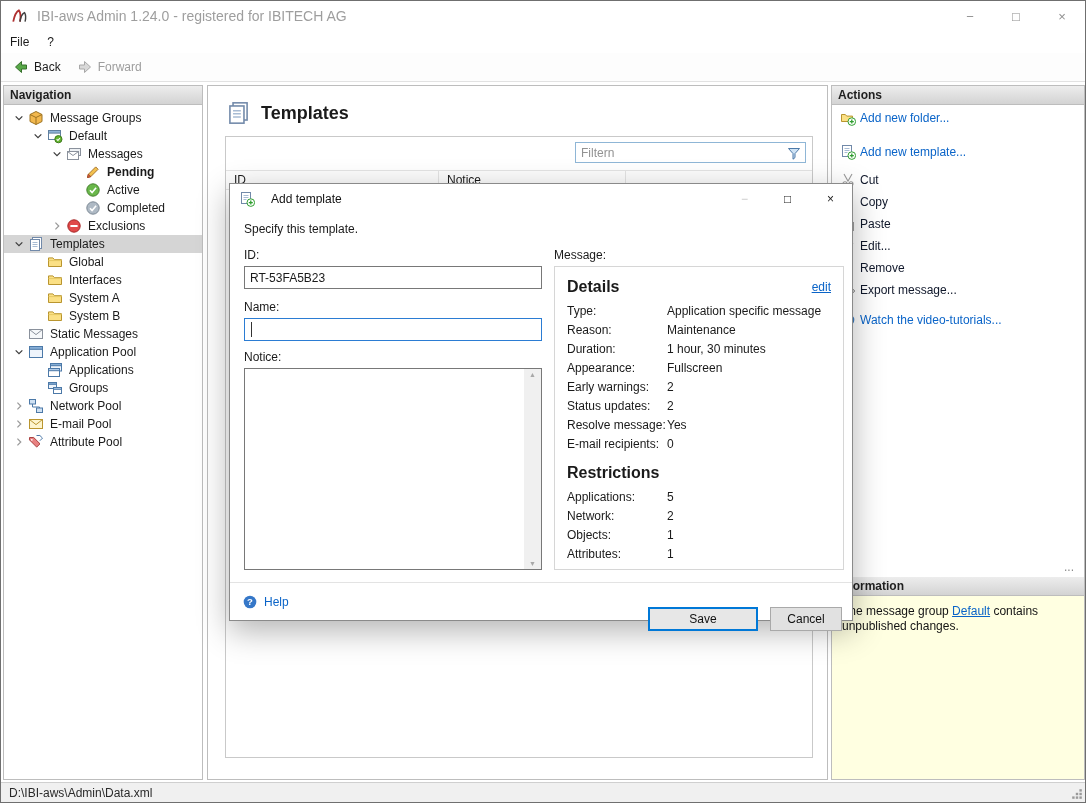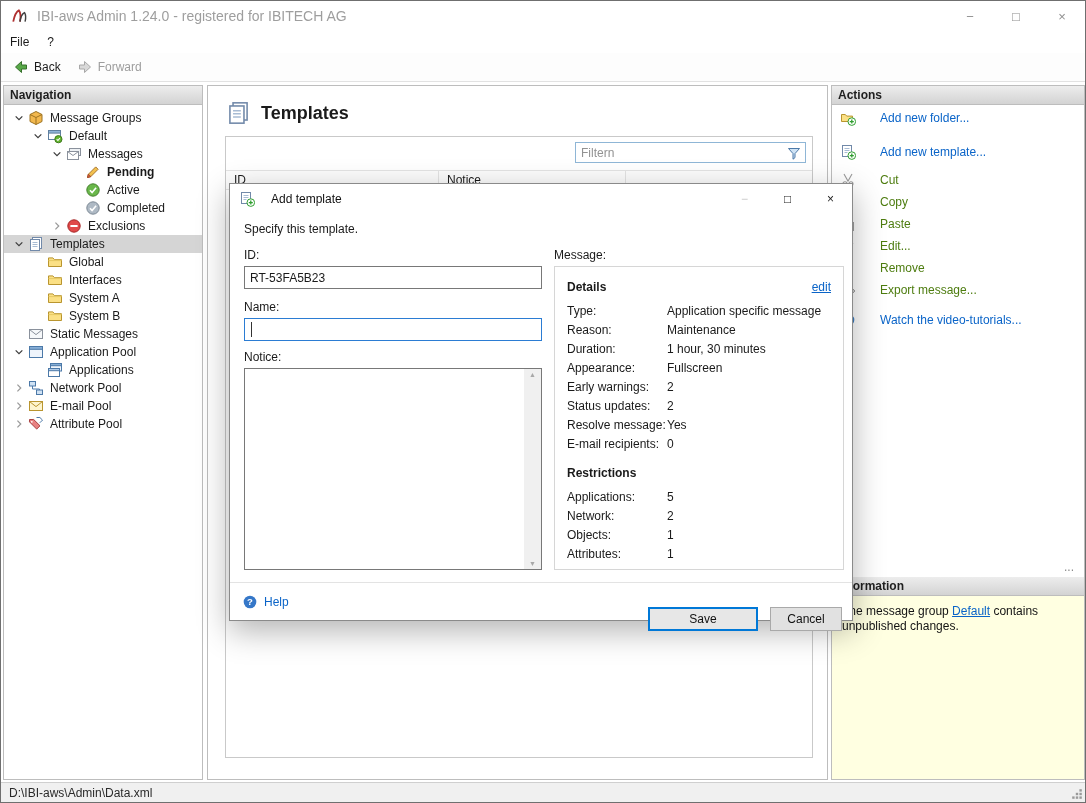--- a/index.html
+++ b/index.html
@@ -50,25 +50,25 @@
   .filter-input::placeholder{color:#929292}
   .table-header{position:absolute;left:0;top:33px;right:0;height:20px;display:flex;background:#fcfcfc;border-top:1px solid #e3e3e3;border-bottom:1px solid #e3e3e3}
   .th{display:flex;align-items:center;padding:0 8px;border-right:1px solid #e3e3e3;cursor:default}
   .th:nth-child(1){width:213px}
   .th:nth-child(2){width:187px}
   .th:nth-child(3){flex:1;border-right:0}
   .sort{margin-left:auto;font-size:7px;color:#8f8f8f;padding-left:4px}
 
   
   .actions-list{padding-top:2px}
-  .action-row{display:flex;align-items:center;height:22px;padding-left:8px;gap:24px;white-space:nowrap;cursor:default}
+  .action-row{display:flex;align-items:center;height:22px;padding-left:8px;gap:4px;white-space:nowrap;cursor:default}
   .aicon{flex:0 0 16px;width:16px;height:16px}
   .alabel{font-size:12px}
   .action-row.enabled .alabel{color:#0a64c8}
-  .action-row.disabled .alabel{color:#4d7c0f}
+  .action-row.disabled .alabel{color:#0f172a}
   .action-row:nth-child(2){margin-top:12px}
   .action-row:nth-child(3){margin-top:6px}
   .action-row:nth-child(9){margin-top:8px}
   .overflow-dots{position:absolute;right:10px;top:474px;color:#8a8a8a}
   .info-header{position:absolute;left:0;right:0;top:491px}
   .info-body{position:absolute;left:0;right:0;top:510px;bottom:0;background:#ffffe1;padding:8px 10px;line-height:15px;color:#141414}
   .info-link{color:#0a64c8;text-decoration:underline;cursor:pointer}
 
   
   .statusbar{position:absolute;left:0;right:0;bottom:0;height:20px;background:#f0f0f0;border-top:1px solid #cfcfcf;display:flex;align-items:center;padding:0 8px;color:#2a2a2a}
@@ -87,21 +87,21 @@
   .dlg-input{position:absolute;left:14px;width:298px;height:23px;border:1px solid #787878;padding:2px 5px;font:12px "Liberation Sans","DejaVu Sans",sans-serif;color:#1a1a1a;background:#fff;outline:none}
   #id-input{top:82px}
   #name-input{top:134px;border-color:#2b7cd3}
   .caret{position:absolute;left:21px;top:138px;width:1px;height:15px;background:#333}
   .notice-box{position:absolute;left:14px;top:184px;width:298px;height:202px;border:1px solid #787878;background:#fff}
   .notice-text{position:absolute;left:0;top:0;right:17px;bottom:0;width:279px;height:200px;border:0;outline:none;resize:none;font:12px "Liberation Sans","DejaVu Sans",sans-serif;padding:4px}
   .notice-scrollbar{position:absolute;right:0;top:0;bottom:0;width:17px;background:#f0f0f0;display:flex;flex-direction:column;justify-content:space-between;align-items:center;padding:2px 0}
   .sb-arrow{font-size:7px;color:#a8a8a8}
   .msg-box{position:absolute;left:324px;top:82px;width:290px;height:304px;border:1px solid #d6d6d6;padding:10px 12px;overflow:hidden}
   .msg-head{display:flex;align-items:center;height:20px;margin-bottom:4px}
-  .msg-head b{font-size:12px}
+  .msg-head b{font-size:16px}
   .msg-head.restrict{margin-top:10px}
   .edit-link{margin-left:auto;color:#0a64c8;text-decoration:underline;cursor:pointer}
   .drow{display:flex;align-items:center;height:19px;font-size:12px}
   .dlab{flex:0 0 100px}
   .dval{white-space:nowrap}
   .dlg-footer{position:absolute;left:0;right:0;top:398px;bottom:0;border-top:1px solid #e3e3e3;background:#fff}
   .help-link{position:absolute;left:12px;top:11px;display:flex;align-items:center;gap:6px;color:#0a64c8;cursor:pointer}
   .btn{position:absolute;top:24px;height:24px;font:12px "Liberation Sans","DejaVu Sans",sans-serif;color:#111;display:flex;align-items:center;justify-content:center;cursor:default}
   .btn-save{left:418px;width:110px;background:#e7e7e7;border:1px solid #0078d7;box-shadow:inset 0 0 0 1px #0078d7}
   .btn-cancel{left:540px;width:72px;background:#e1e1e1;border:1px solid #a9a9a9}
@@ -325,20 +325,32 @@
           <span class="expander"></span>
           <span class="ticon">
             <svg viewBox="0 0 16 16">
               <rect x="3.5" y="1.5" width="11" height="7.5" fill="#eef4fb" stroke="#4c79a8"></rect>
               <rect x="3.5" y="1.5" width="11" height="2.2" fill="#86aed6" stroke="#4c79a8"></rect>
               <rect x="1.5" y="6.5" width="11" height="8" fill="#fff" stroke="#4c79a8"></rect>
               <rect x="1.5" y="6.5" width="11" height="2.2" fill="#b0cbe8" stroke="#4c79a8"></rect>
             </svg>
           </span>
           <span class="tlabel">Applications</span>
+        </div>
+        <div class="tree-row" style="padding-left: 25px;">
+          <span class="expander"></span>
+          <span class="ticon">
+            <svg viewBox="0 0 16 16">
+              <rect x="1.5" y="2.5" width="8" height="6" fill="#eef4fb" stroke="#4c79a8"></rect>
+              <rect x="1.5" y="2.5" width="8" height="1.8" fill="#86aed6" stroke="#4c79a8"></rect>
+              <rect x="6.5" y="7.5" width="8" height="6" fill="#fff" stroke="#4c79a8"></rect>
+              <rect x="6.5" y="7.5" width="8" height="1.8" fill="#b0cbe8" stroke="#4c79a8"></rect>
+            </svg>
+          </span>
+          <span class="tlabel">Groups</span>
         </div>
         <div class="tree-row" style="padding-left: 6px;">
           <span class="expander">
             <svg viewBox="0 0 16 16">
               <path d="M6.2 4.2L10 8l-3.8 3.8" fill="none" stroke="#9a9a9a" stroke-width="1.4"></path>
             </svg>
           </span>
           <span class="ticon">
             <svg viewBox="0 0 16 16">
               <rect x="1.5" y="1.5" width="6" height="4.5" fill="#cfe1f3" stroke="#4c79a8"></rect>

